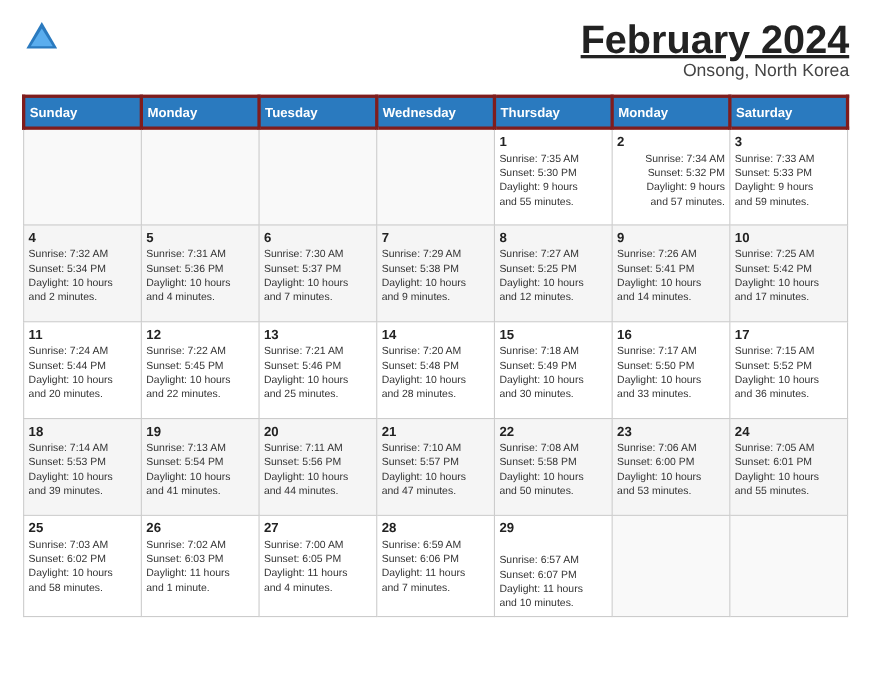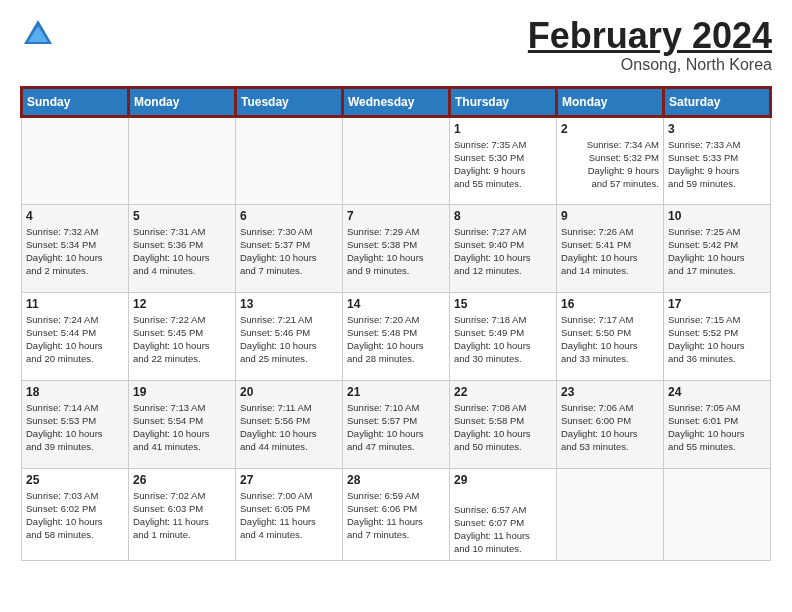--- a/index.html
+++ b/index.html
@@ -168,21 +168,21 @@
         <td>
           <div class="day-num">7</div>
           <div class="day-info" style="white-space: pre-line;">Sunrise: 7:29 AM
 Sunset: 5:38 PM
 Daylight: 10 hours
 and 9 minutes.</div>
         </td>
         <td>
           <div class="day-num">8</div>
           <div class="day-info" style="white-space: pre-line;">Sunrise: 7:27 AM
-Sunset: 9:40 PM
+Sunset: 5:25 PM
 Daylight: 10 hours
 and 12 minutes.</div>
         </td>
         <td>
           <div class="day-num">9</div>
           <div class="day-info" style="white-space: pre-line;">Sunrise: 7:26 AM
 Sunset: 5:41 PM
 Daylight: 10 hours
 and 14 minutes.</div>
         </td>

